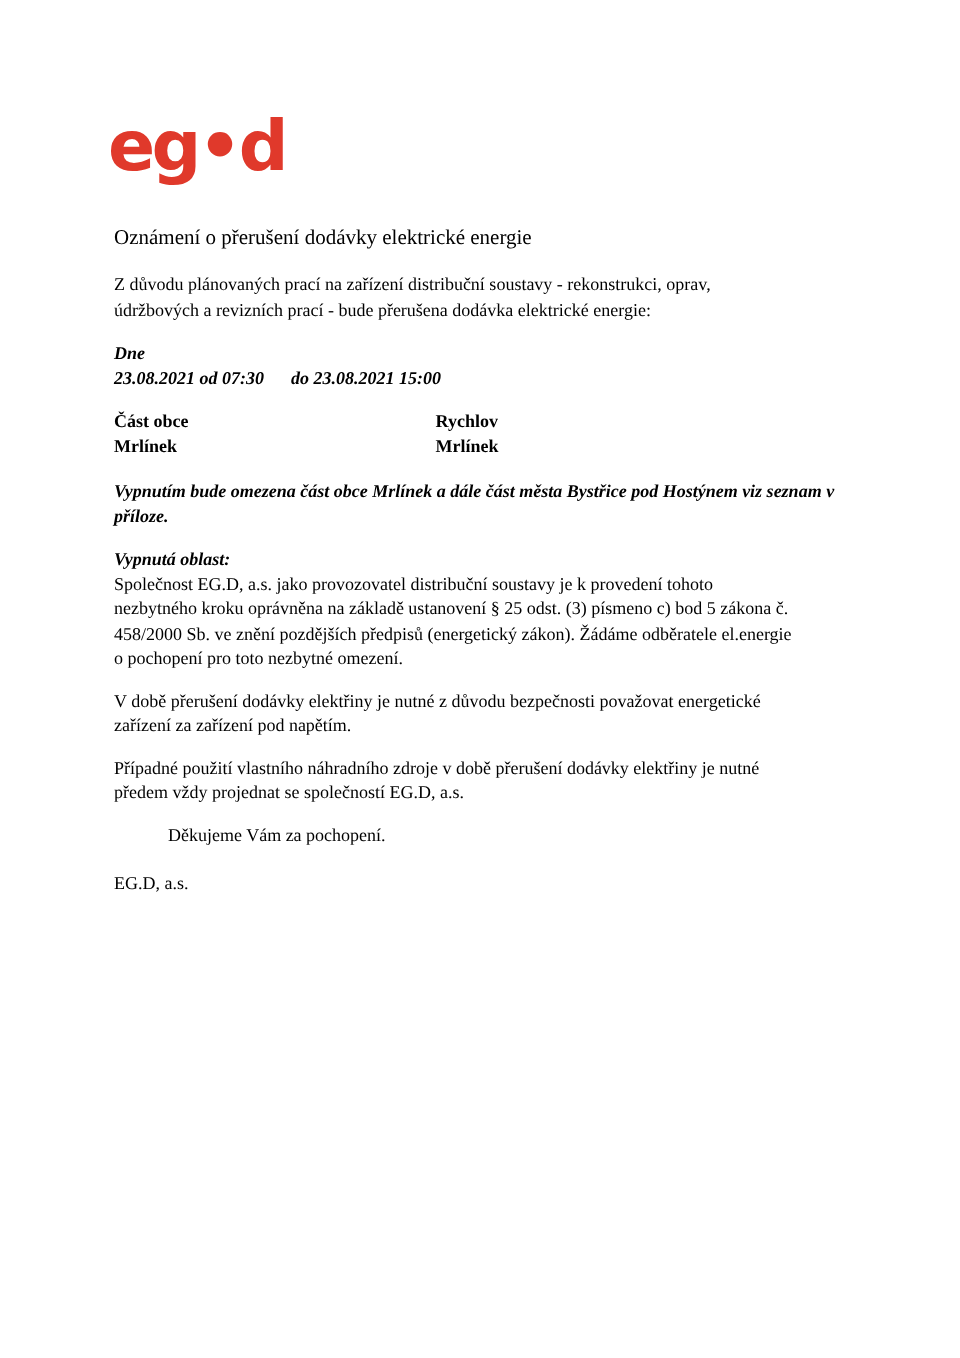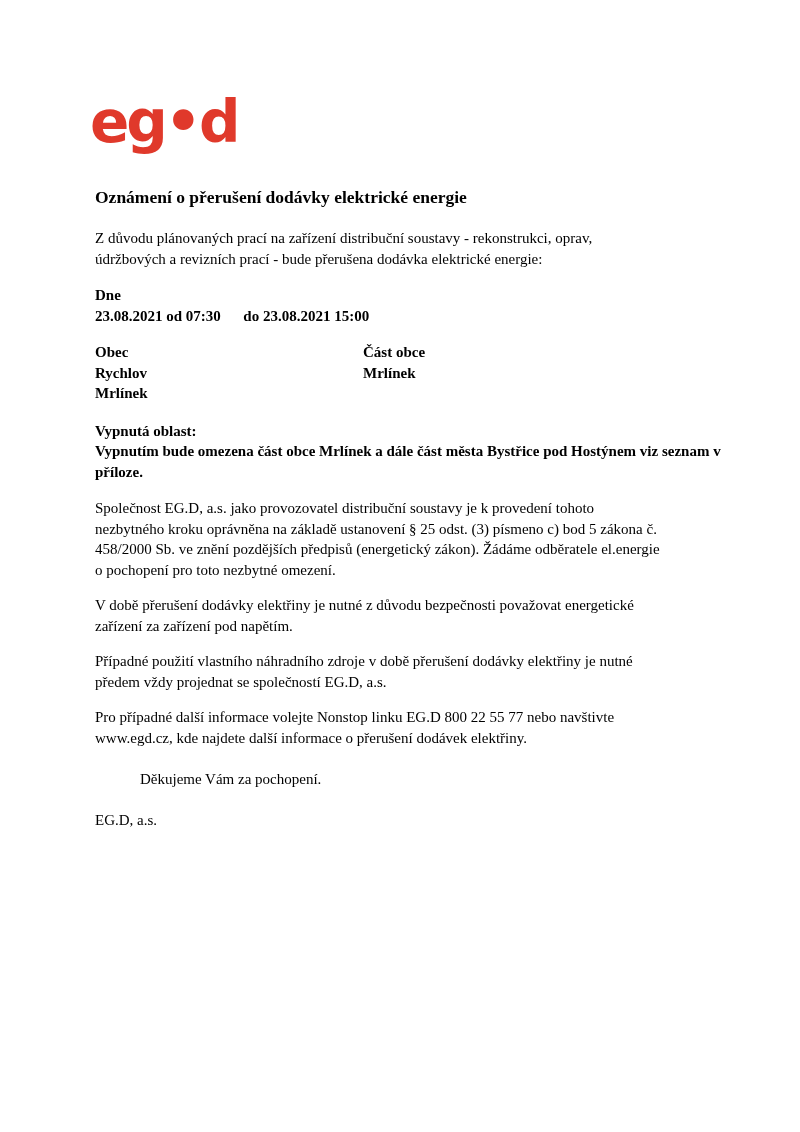--- a/index.html
+++ b/index.html
@@ -27,32 +27,32 @@
     letter-spacing: -3px;
   }
   .content {
     position: absolute;
     left: 95px;
     top: 186px;
     width: 690px;
   }
   .doc-title {
     font-size: 17.5px;
-    font-weight: bold;
+    font-weight: normal;
     line-height: 23px;
     margin: 0 0 19px 0;
   }
   .para {
     font-size: 15px;
     line-height: 20.5px;
     white-space: pre-wrap;
     margin: 0 0 16px 0;
   }
   .tight { margin-bottom: 0; }
-  .bold { font-weight: bold; }
+  .bold { font-weight: bold; font-style: italic; }
   .mb15 { margin-bottom: 15px; }
   .mb20 { margin-bottom: 20px; margin-left: 45px; }
   .mb21 { margin-bottom: 21px; }
   .loc-table {
     display: grid;
     grid-template-columns: 268px 1fr;
     font-size: 15px;
     line-height: 20.5px;
     font-weight: bold;
     margin: 0 0 17px 0;
@@ -78,48 +78,45 @@
 
     <div class="para">Z důvodu plánovaných prací na zařízení distribuční soustavy - rekonstrukci, oprav,
 údržbových a revizních prací - bude přerušena dodávka elektrické energie:</div>
 
     <div>
       <div class="para bold tight">Dne</div>
       <div class="para bold">23.08.2021 od 07:30      do 23.08.2021 15:00</div>
     </div>
 
     <div class="loc-table">
-      <div>Obec</div>
       <div>Část obce</div>
       <div>Rychlov</div>
       <div>Mrlínek</div>
       <div>Mrlínek</div>
     </div>
 
     <div>
-      <div class="para bold tight">Vypnutá oblast:</div>
       <div class="para bold">Vypnutím bude omezena část obce Mrlínek a dále část města Bystřice pod Hostýnem viz seznam v
 příloze.</div>
+      <div class="para bold tight">Vypnutá oblast:</div>
     </div>
 
     <div class="para mb15">Společnost EG.D, a.s. jako provozovatel distribuční soustavy je k provedení tohoto
 nezbytného kroku oprávněna na základě ustanovení § 25 odst. (3) písmeno c) bod 5 zákona č.
 458/2000 Sb. ve znění pozdějších předpisů (energetický zákon). Žádáme odběratele el.energie
 o pochopení pro toto nezbytné omezení.</div>
 
     <div>
       <div class="para mb15">V době přerušení dodávky elektřiny je nutné z důvodu bezpečnosti považovat energetické
 zařízení za zařízení pod napětím.</div>
     </div>
 
     <div class="para mb15">Případné použití vlastního náhradního zdroje v době přerušení dodávky elektřiny je nutné
 předem vždy projednat se společností EG.D, a.s.</div>
 
-    <div class="para mb21">Pro případné další informace volejte Nonstop linku EG.D 800 22 55 77 nebo navštivte
-www.egd.cz, kde najdete další informace o přerušení dodávek elektřiny.</div>
 
     <div class="para mb20">Děkujeme Vám za pochopení.</div>
 
     <div class="para">EG.D, a.s.</div>
 
   </div>
 
   <div class="page-number" style="color: rgb(138, 138, 138);">2 / 2</div>
 
 </div>

